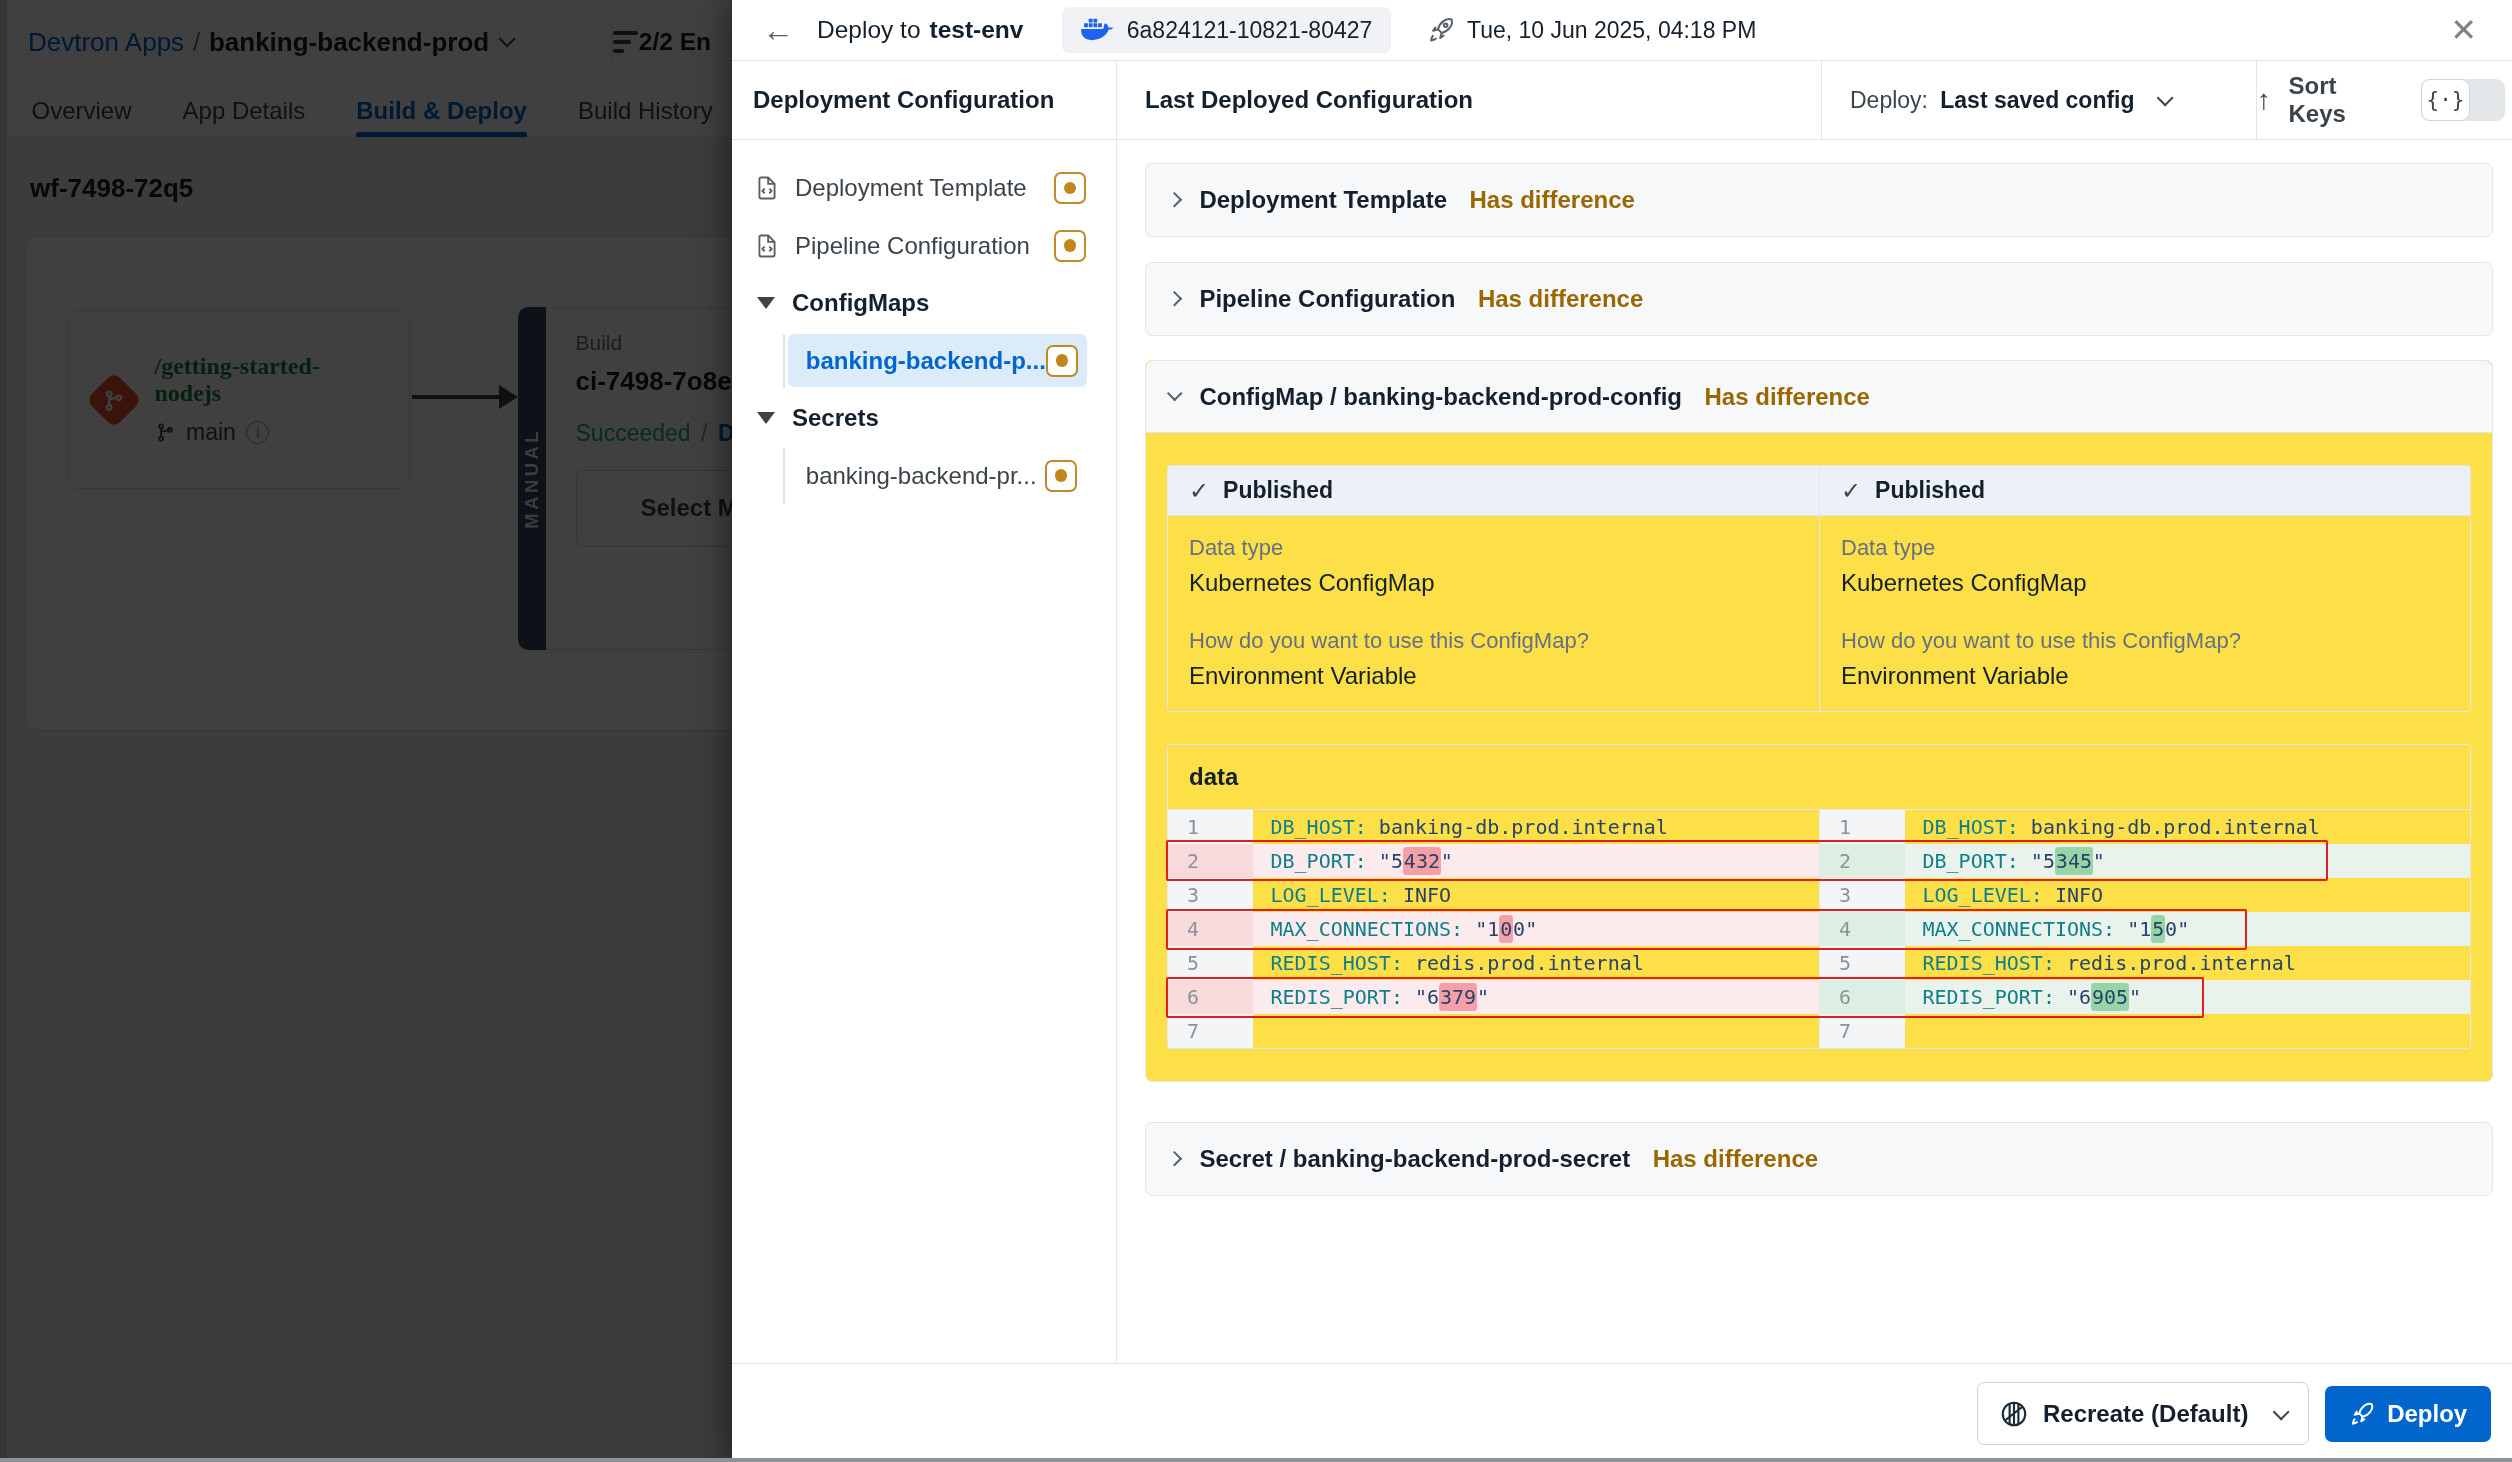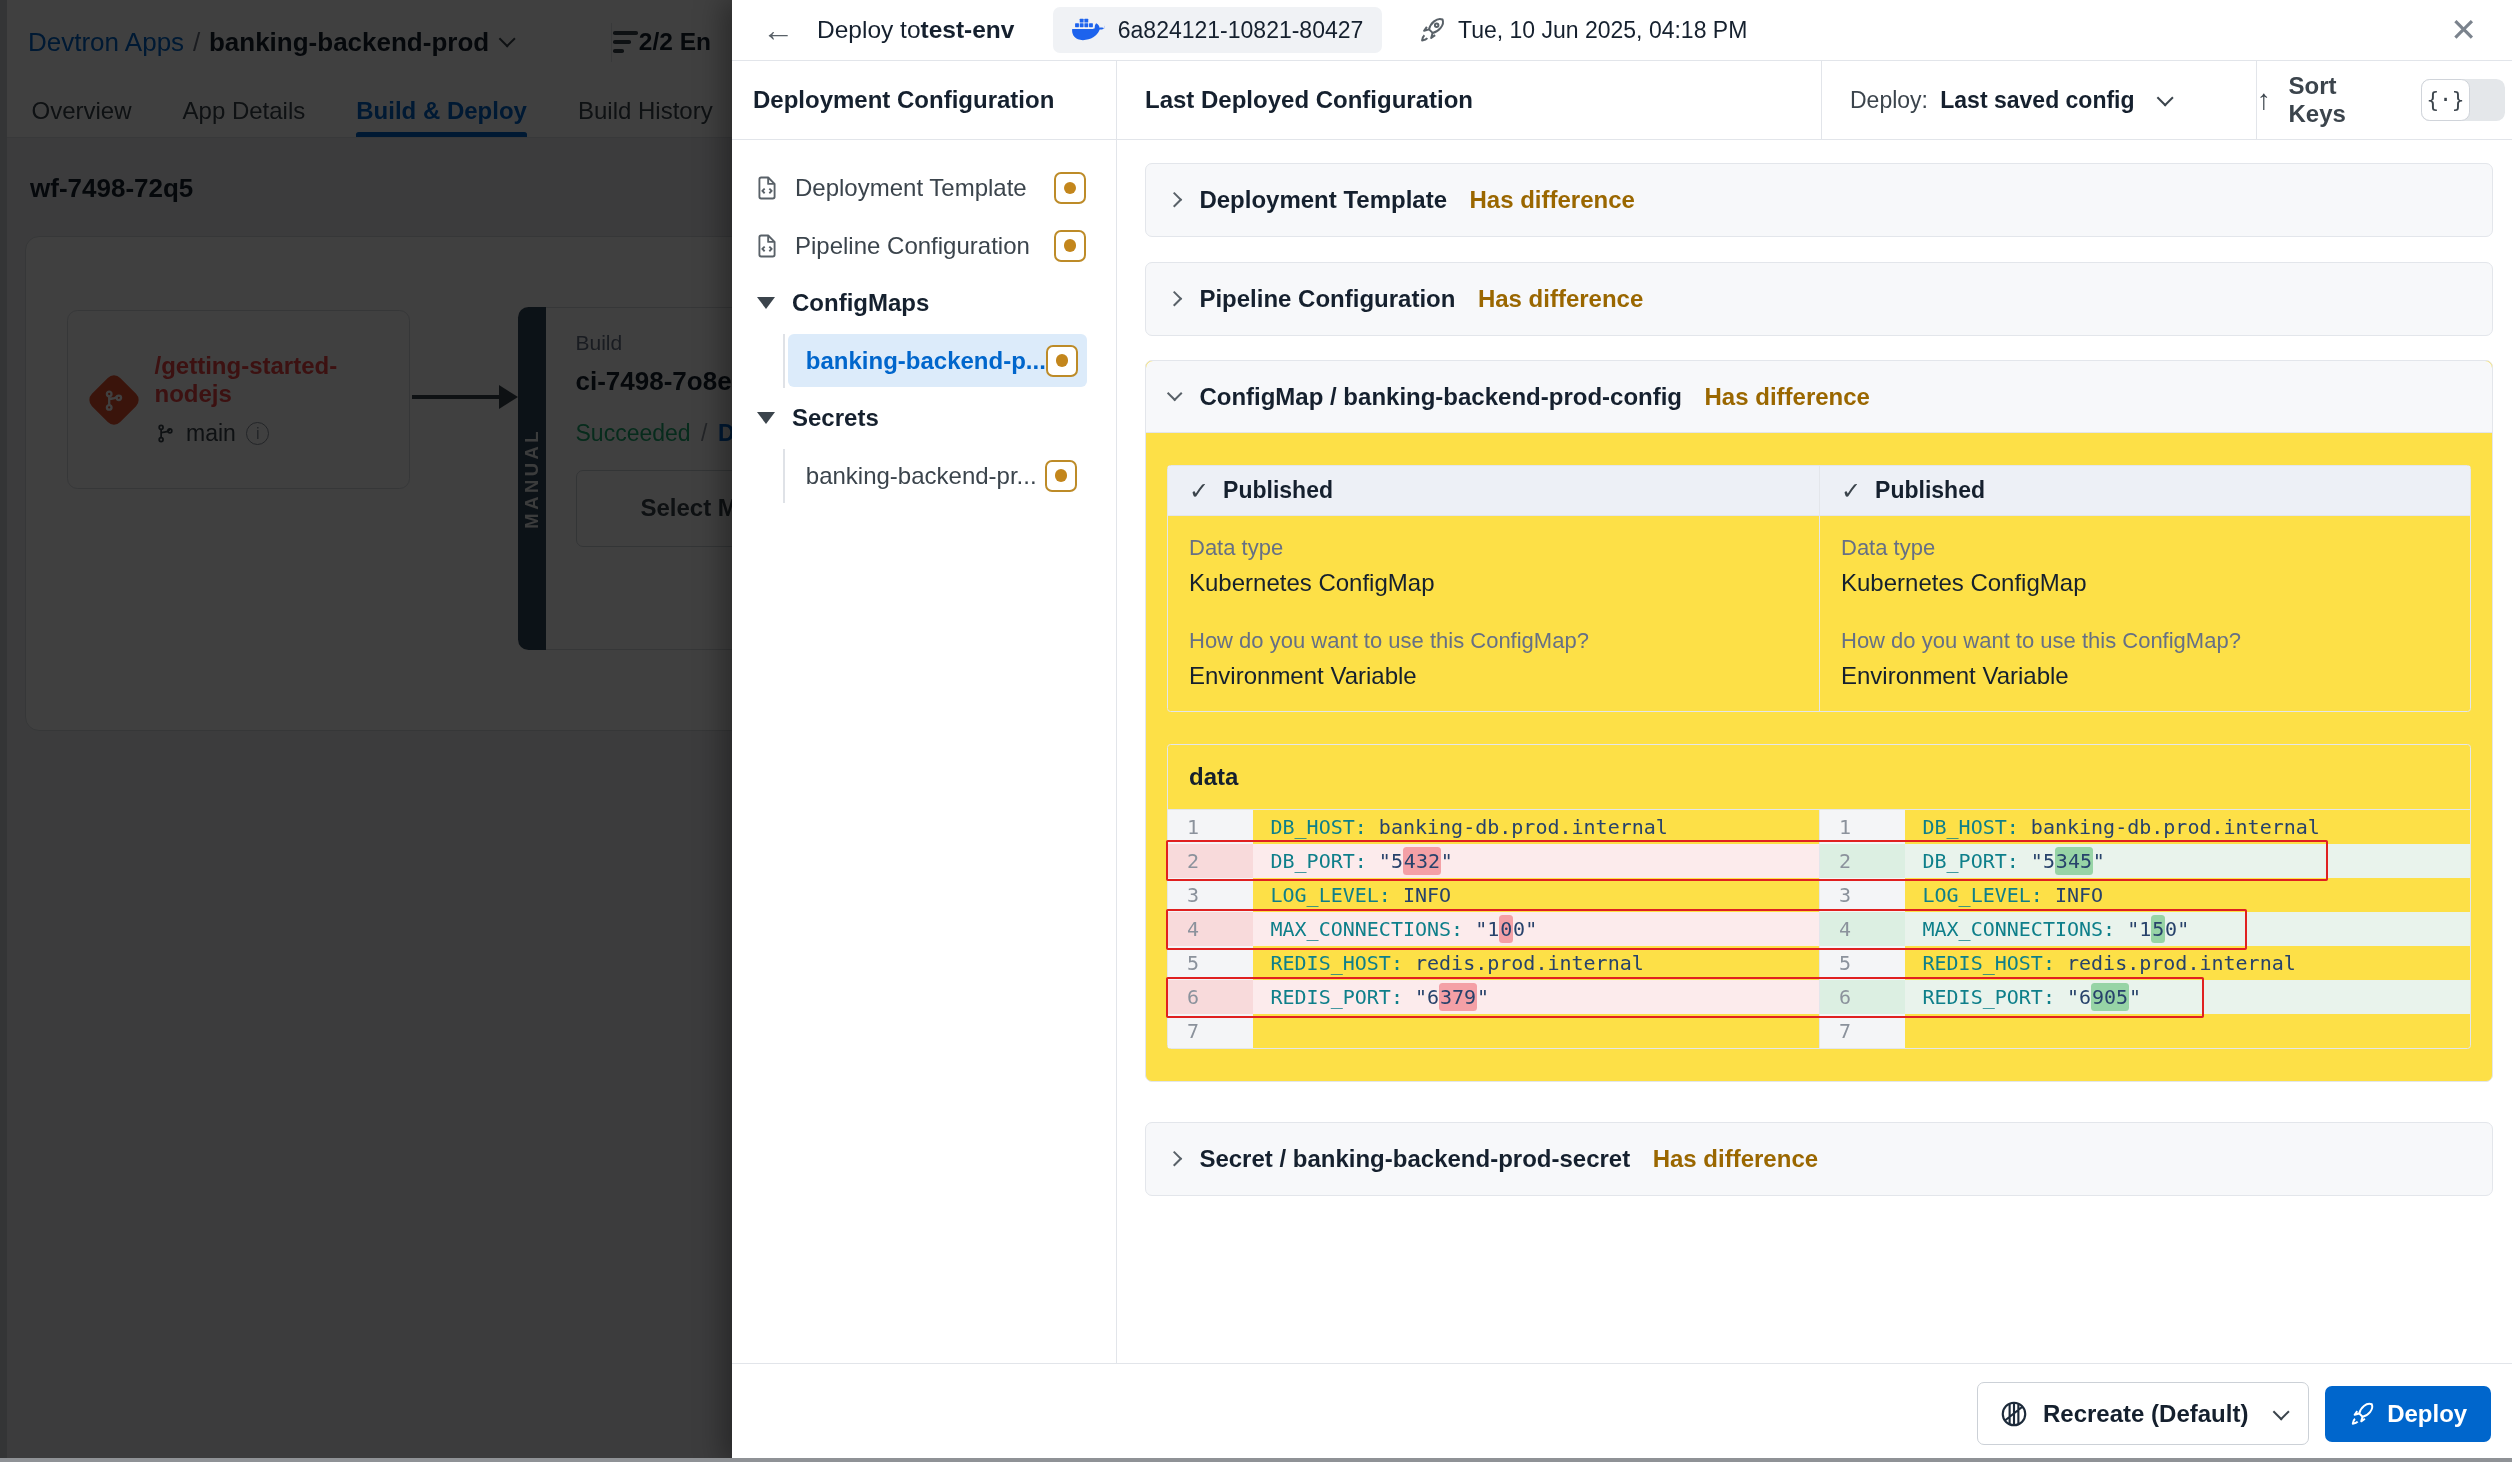--- a/index.html
+++ b/index.html
@@ -25,21 +25,21 @@
   .bg-tabs{position:absolute;left:7px;top:84px;width:725px;height:54px;background:#fff;border-bottom:1.8px solid #dfe3e8;display:flex;align-items:center;padding:0 24.5px;gap:51px;}
   .tab{font-size:24px;color:#3b444c;white-space:nowrap;position:relative;height:100%;display:flex;align-items:center;}
   .tab.active{color:#0066cc;font-weight:bold;}
   .tab.active::after{content:"";position:absolute;left:0;right:0;bottom:0;height:5.3px;background:#0066cc;border-radius:2.6px 2.6px 0 0;}
   .bg-body{position:absolute;left:7px;top:138px;width:1051px;height:1324px;background:#eef0f3;}
   .wf-name{position:absolute;left:23px;top:35px;font-size:26px;font-weight:bold;color:#15202e;}
   .wf-card{position:absolute;left:17.5px;top:98px;width:1016px;height:495px;background:#fdfdfd;border:1.8px solid #d7dbe0;border-radius:14px;}
   .git-node{position:absolute;left:41px;top:73px;width:343px;height:179px;background:#fff;border:1.8px solid #d7dbe0;border-radius:10.5px;display:flex;align-items:center;padding:0 26px;gap:21px;}
   .git-icon{width:40px;height:40px;background:#e8502e;border-radius:8.8px;transform:rotate(45deg);display:flex;align-items:center;justify-content:center;flex:none;}
   .git-icon svg{transform:rotate(-45deg);}
-  .repo-name{font-size:24px;font-weight:bold;color:#ef4444;}
+  .repo-name{font-size:24px;font-weight:bold;color:#15803d;font-family:Liberation Serif, serif;}
   .branch-row{display:flex;align-items:center;gap:10.5px;margin-top:12.3px;font-size:23px;color:#3b444c;}
   .info-icon{width:23px;height:23px;border:1.8px solid #8a919c;border-radius:50%;color:#8a919c;font-size:16px;display:flex;align-items:center;justify-content:center;font-style:normal;}
   .flow-arrow{position:absolute;left:386px;top:158px;width:103px;height:3.5px;background:#3b444c;}
   .flow-arrow::after{content:"";position:absolute;right:-3.5px;top:-10.5px;border-left:19px solid #3b444c;border-top:12.3px solid transparent;border-bottom:12.3px solid transparent;}
   .build-node{position:absolute;left:492px;top:70px;width:561px;height:343px;display:flex;}
   .ribbon{width:28px;background:#33475c;border-radius:10.5px 0 0 10.5px;display:flex;align-items:center;justify-content:center;}
   .ribbon span{writing-mode:vertical-rl;transform:rotate(180deg);color:rgba(255,255,255,.9);font-size:18.4px;letter-spacing:3.5px;font-weight:bold;}
   .build-body{flex:1;background:#fff;border:1.8px solid #d7dbe0;border-left:none;border-radius:0 10.5px 10.5px 0;padding:23px 30px;}
   .build-label{font-size:21px;color:#667085;}
   .build-name{font-size:26px;font-weight:bold;color:#15202e;margin-top:10.5px;}
@@ -47,21 +47,21 @@
   .st-ok{color:#1dad70;}
   .st-sep{color:#8a919c;}
   .st-link{color:#0066cc;font-weight:bold;}
   .select-btn{margin-top:23px;width:298px;height:77px;border:1.8px solid #ccd1d7;border-radius:7px;background:#fff;display:flex;align-items:center;justify-content:center;font-size:24px;font-weight:bold;color:#3b444c;}
   .dim{position:absolute;left:0;top:0;width:732px;height:1463px;background:rgba(0,0,0,0.75);z-index:5;}
 
   
   .modal{position:absolute;left:732px;top:0;width:1780px;height:1463px;background:#fff;z-index:10;box-shadow:-8.8px 0 26px rgba(0,0,0,.35);}
   .m-header{position:absolute;left:0;top:0;width:100%;height:61px;border-bottom:0.9px solid #e2e5ea;display:flex;align-items:center;padding:0 35px 0 30px;gap:23px;}
   .back-btn{font-size:32px;color:#596168;line-height:1;cursor:pointer;}
-  .m-title{font-size:24.5px;color:#15202e;display:flex;gap:0;align-items:flex-end;white-space:nowrap;}
+  .m-title{font-size:24.5px;color:#15202e;display:flex;gap:9px;align-items:flex-end;white-space:nowrap;}
   .m-title b{font-weight:bold;}
   .image-pill{display:flex;align-items:center;gap:12.3px;background:#f0f2f5;border-radius:7px;padding:7px 19px;height:46px;margin-left:16px;}
   .image-pill span{font-size:23px;color:#15202e;}
   .deployed-at{display:flex;align-items:center;gap:12.3px;margin-left:12.3px;}
   .deployed-at span{font-size:23px;color:#15202e;white-space:nowrap;}
   .close-btn{margin-left:auto;font-size:32px;color:#7b838d;line-height:1;cursor:pointer;}
 
   .m-body{position:absolute;left:0;top:61px;width:100%;height:1302px;display:flex;}
   .tree-panel{width:385px;flex:none;border-right:0.9px solid #e2e5ea;position:relative;}
   .tree-title{height:79px;border-bottom:0.9px solid #e2e5ea;display:flex;align-items:center;padding-left:21px;font-size:24px;font-weight:bold;color:#15202e;}

